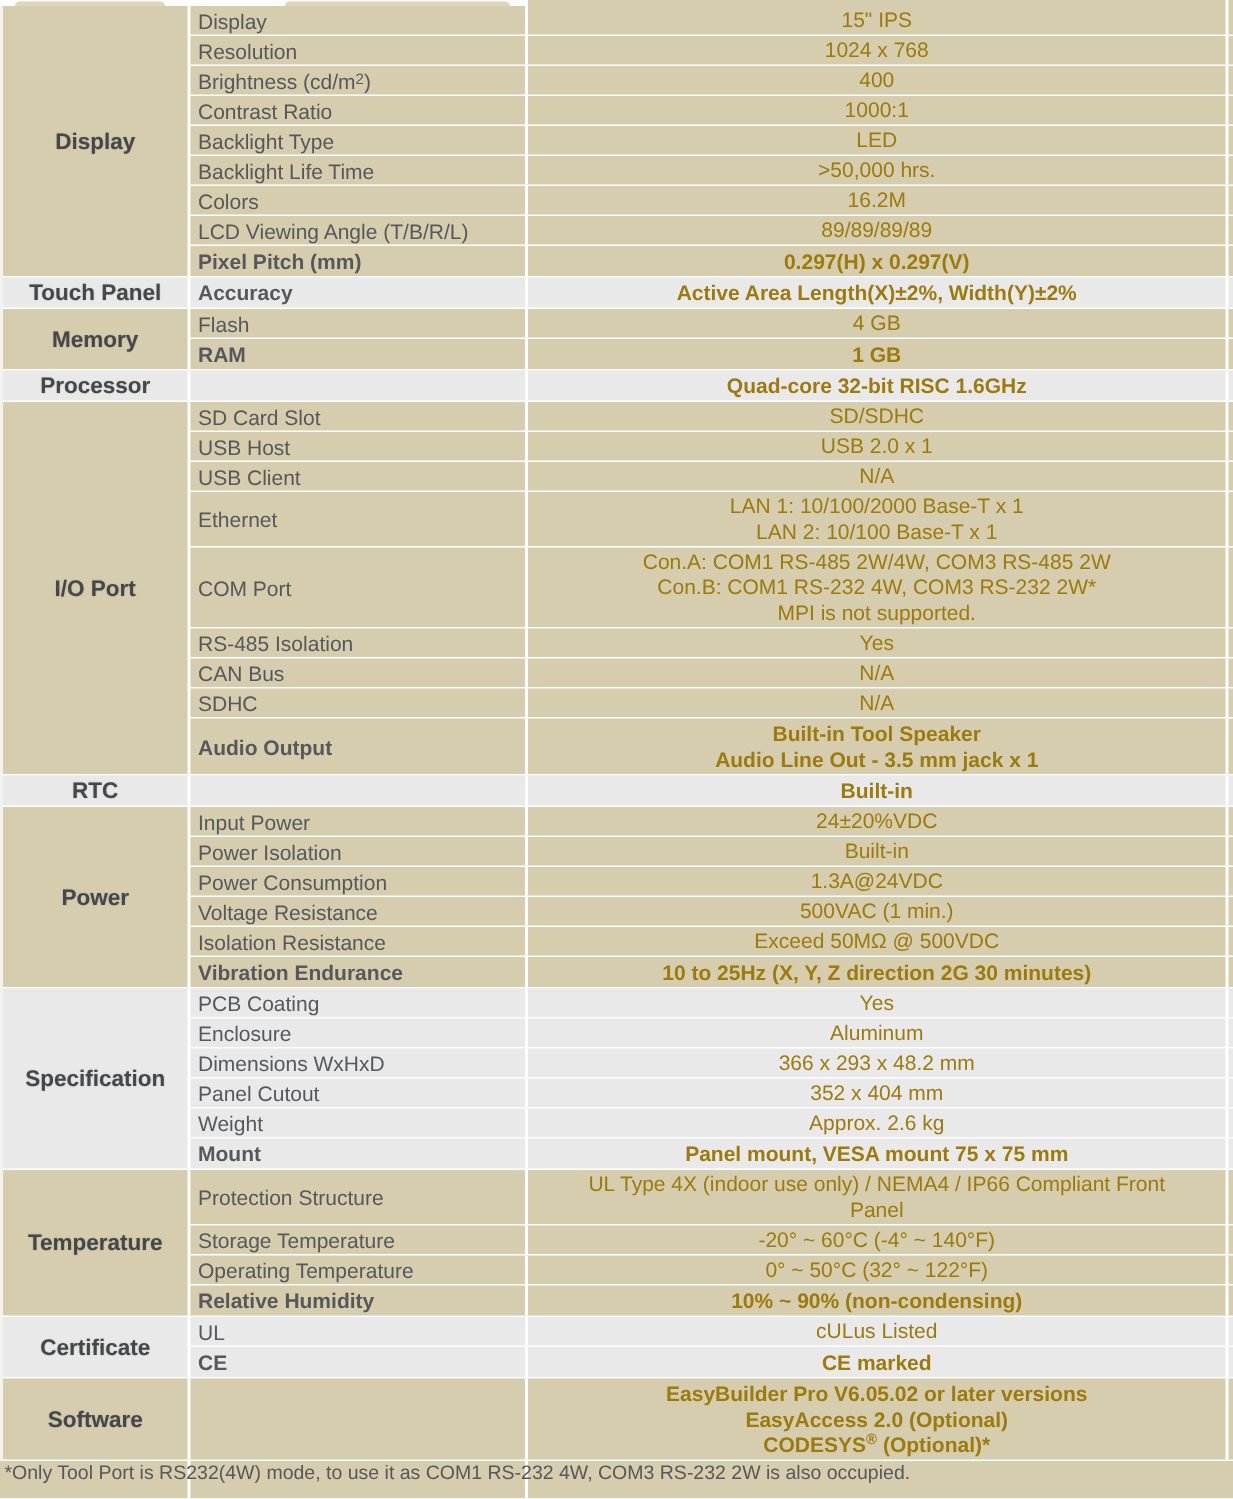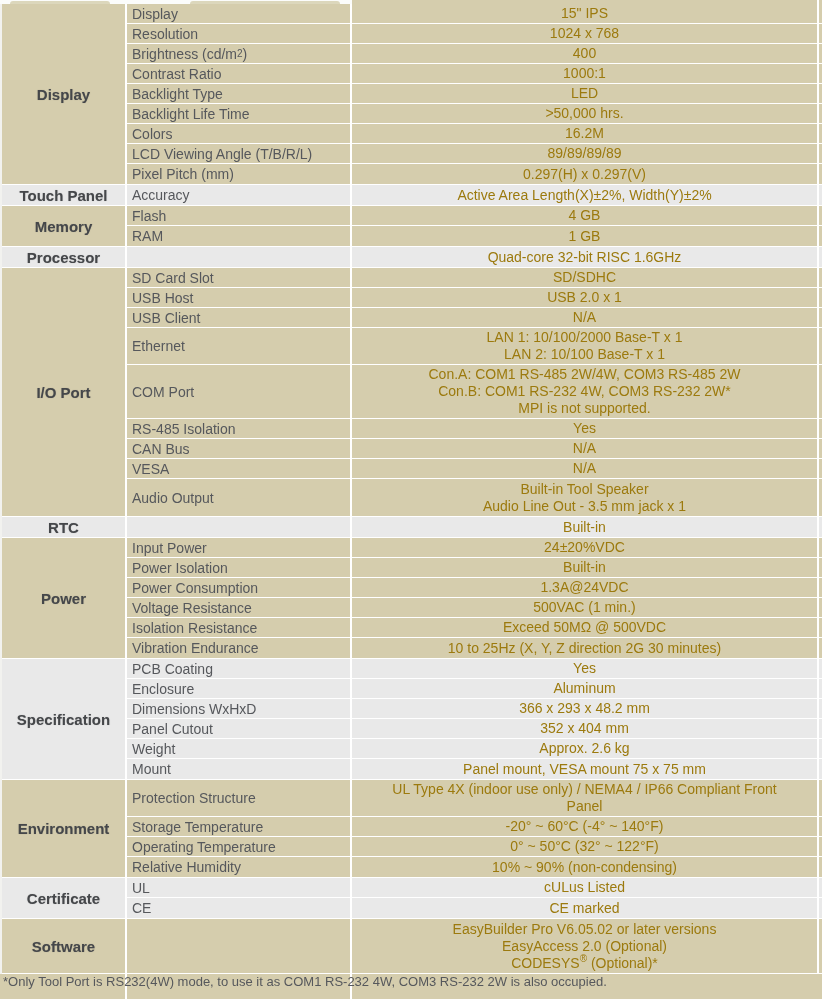--- a/index.html
+++ b/index.html
@@ -28,21 +28,21 @@
     display:flex;align-items:center;justify-content:center;
     font-size:15px;font-weight:bold;color:var(--cat-text);
     text-shadow:0 0 1px rgba(70,72,74,.35);
   }
   .rows{flex:1;display:flex;flex-direction:column;min-width:0;}
   .row{
     display:flex;box-sizing:border-box;
     border-bottom:1px solid #fff;
     padding-right:3px;
   }
-  .rows .row:last-child{border-bottom:none;}
+  .rows .row:last-child{border-bottom:none;font-weight:bold;}
   .lines-1{height:20px;}
   .lines-2{height:37px;justify-content:center;}
   .lines-3{height:54px;}
   .label{
     width:225px;flex:0 0 225px;box-sizing:border-box;
     border-right:2px solid #fff;
     display:flex;align-items:center;
     padding-left:5px;
     font-size:14px;color:var(--label-text);
     white-space:nowrap;overflow:hidden;
@@ -226,21 +226,21 @@
               <div class="vline">Yes</div>
             </div>
           </div>
           <div class="row lines-1">
             <div class="label">CAN Bus</div>
             <div class="value">
               <div class="vline">N/A</div>
             </div>
           </div>
           <div class="row lines-1">
-            <div class="label">VESA</div>
+            <div class="label">SDHC</div>
             <div class="value">
               <div class="vline">N/A</div>
             </div>
           </div>
           <div class="row lines-2">
             <div class="label">Audio Output</div>
             <div class="value">
               <div class="vline">Built-in Tool Speaker</div>
               <div class="vline">Audio Line Out - 3.5 mm jack x 1</div>
             </div>
@@ -334,21 +334,21 @@
           </div>
           <div class="row lines-1">
             <div class="label">Mount</div>
             <div class="value">
               <div class="vline">Panel mount, VESA mount 75 x 75 mm</div>
             </div>
           </div>
         </div>
       </div>
       <div class="section tone-tan">
-        <div class="cat">Environment</div>
+        <div class="cat">Temperature</div>
         <div class="rows">
           <div class="row lines-2">
             <div class="label">Protection Structure</div>
             <div class="value">
               <div class="vline">UL Type 4X (indoor use only) / NEMA4 / IP66 Compliant Front</div>
               <div class="vline">Panel</div>
             </div>
           </div>
           <div class="row lines-1">
             <div class="label">Storage Temperature</div>

